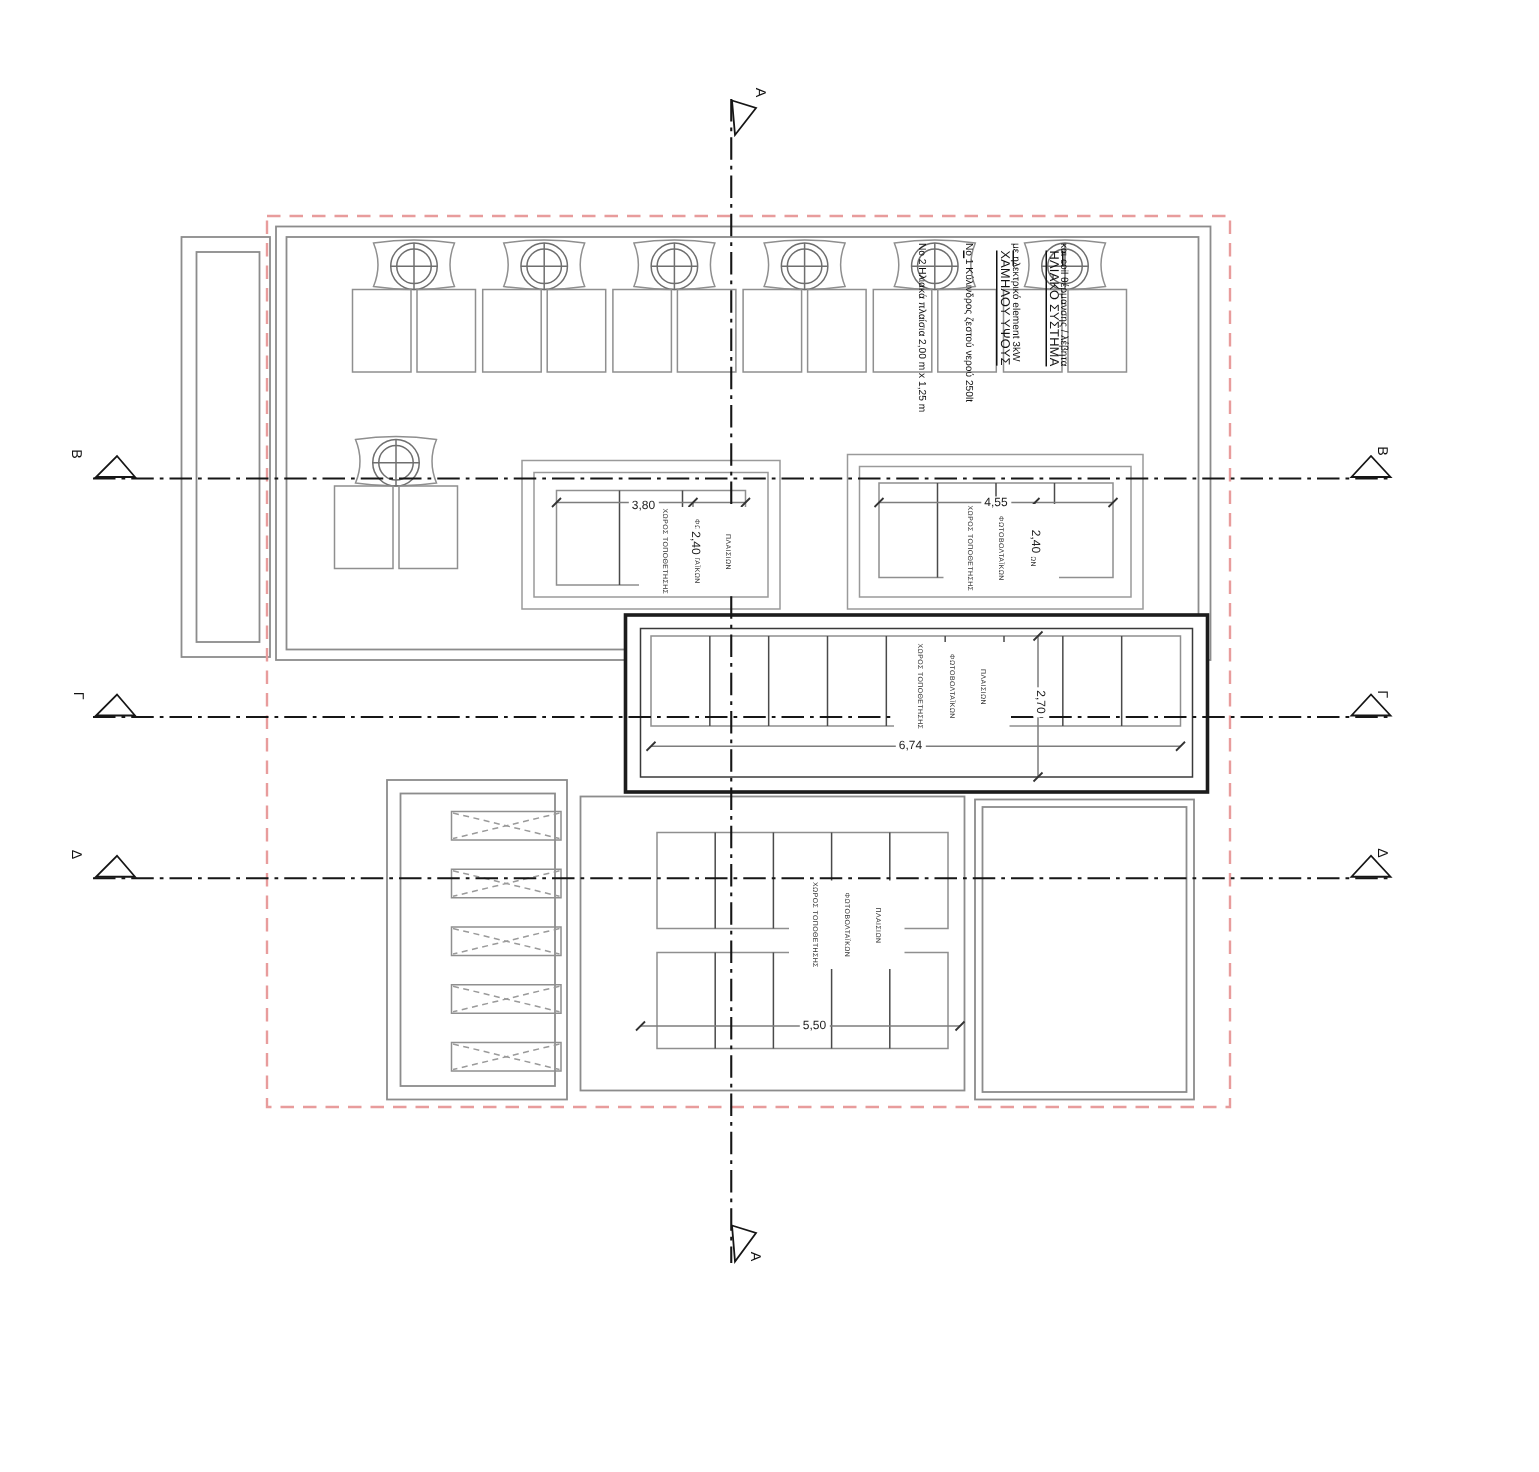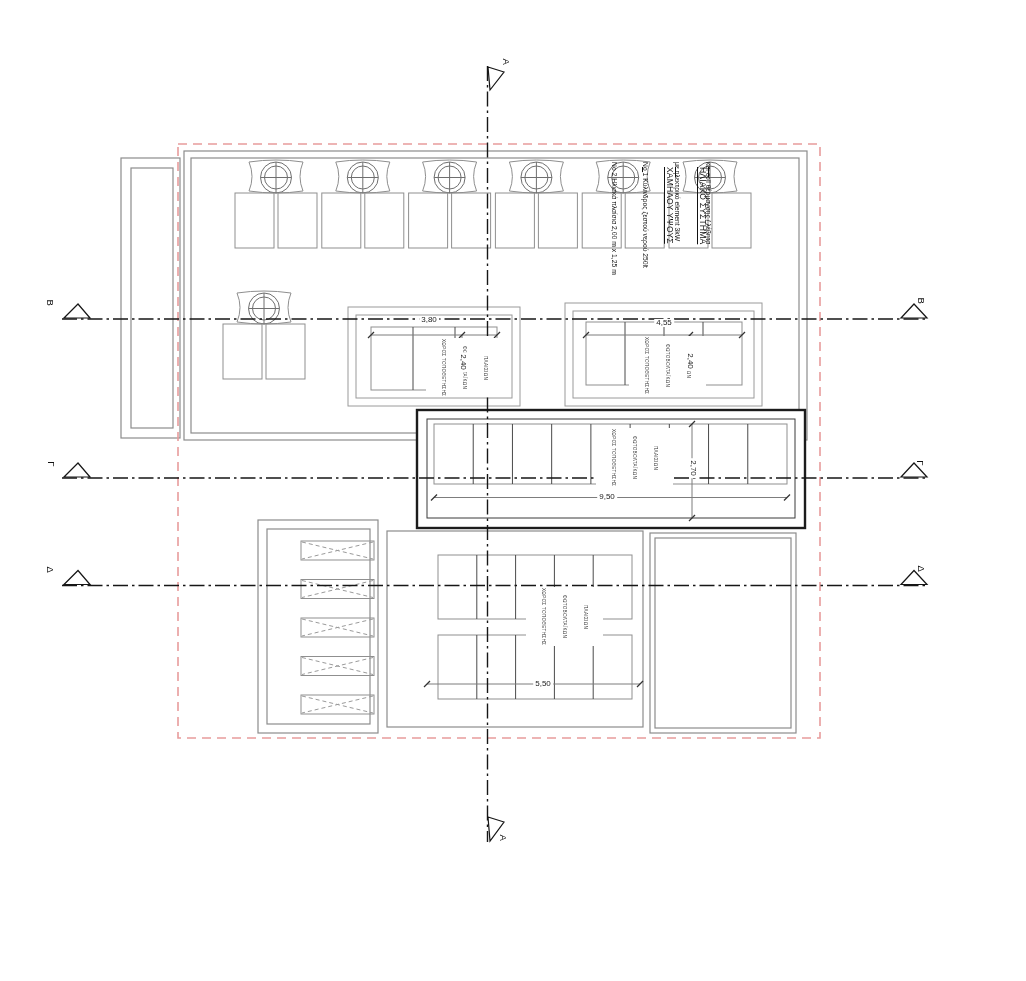--- a/index.html
+++ b/index.html
@@ -273,26 +273,26 @@
     <div>ΧΩΡΟΣ ΤΟΠΟΘΕΤΗΣΗΣ</div>
     <div>ΦΩΤΟΒΟΛΤΑΪΚΩΝ</div>
     <div>ΠΛΑΙΣΙΩΝ</div>
   </div>
   <div class="txt vlr pvlab" style="left:526px;top:587px;">
     <div>ΧΩΡΟΣ ΤΟΠΟΘΕΤΗΣΗΣ</div>
     <div>ΦΩΤΟΒΟΛΤΑΪΚΩΝ</div>
     <div>ΠΛΑΙΣΙΩΝ</div>
   </div>
 
-  <div class="txt dim" style="left:429px;top:320px;">3,80</div>
+  <div class="txt dim" style="left:429px;top:337px;">3,80</div>
   <div class="txt dimv vrl" style="left:463px;top:362px;">2,40</div>
-  <div class="txt dim" style="left:664px;top:323px;">4,55</div>
+  <div class="txt dim" style="left:664px;top:335px;">4,55</div>
   <div class="txt dimv vrl" style="left:690px;top:361px;">2,40</div>
   <div class="txt dimv vrl" style="left:693px;top:468px;">2,70</div>
-  <div class="txt dim" style="left:607px;top:497px;">9,50</div>
+  <div class="txt dim" style="left:607px;top:497px;">6,74</div>
   <div class="txt dim" style="left:502px;top:684px;margin-left:41px;">5,50</div>
 
   <div class="txt seclet" style="left:503px;top:57px;">A</div>
   <div class="txt seclet" style="left:500px;top:833px;">A</div>
   <div class="txt seclet" style="left:47px;top:298px;">B</div>
   <div class="txt seclet" style="left:918px;top:296px;">B</div>
   <div class="txt seclet" style="left:49px;top:459px;">Γ</div>
   <div class="txt seclet" style="left:918px;top:458px;">Γ</div>
   <div class="txt seclet" style="left:47px;top:565px;">Δ</div>
   <div class="txt seclet" style="left:918px;top:564px;">Δ</div>

